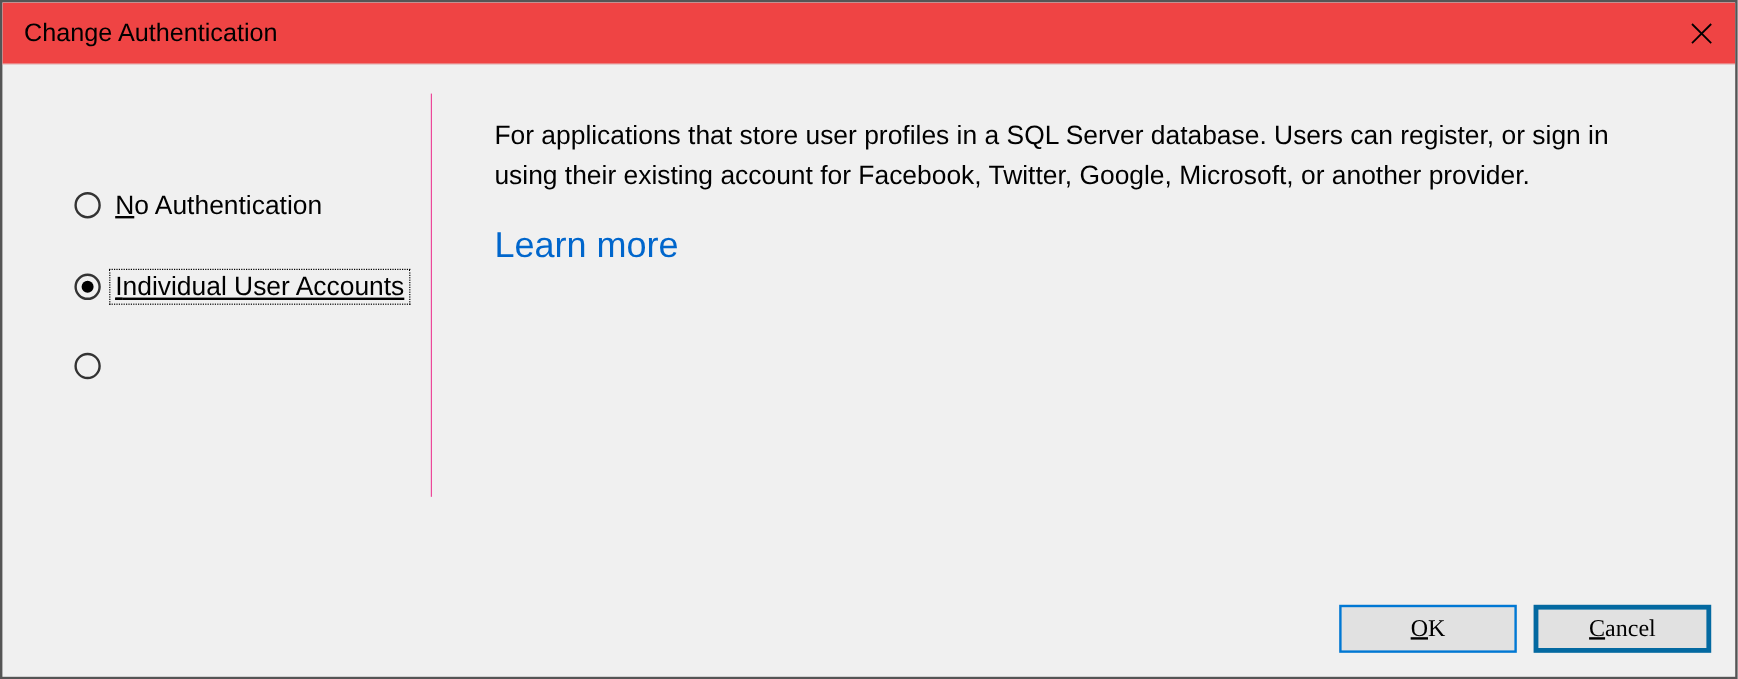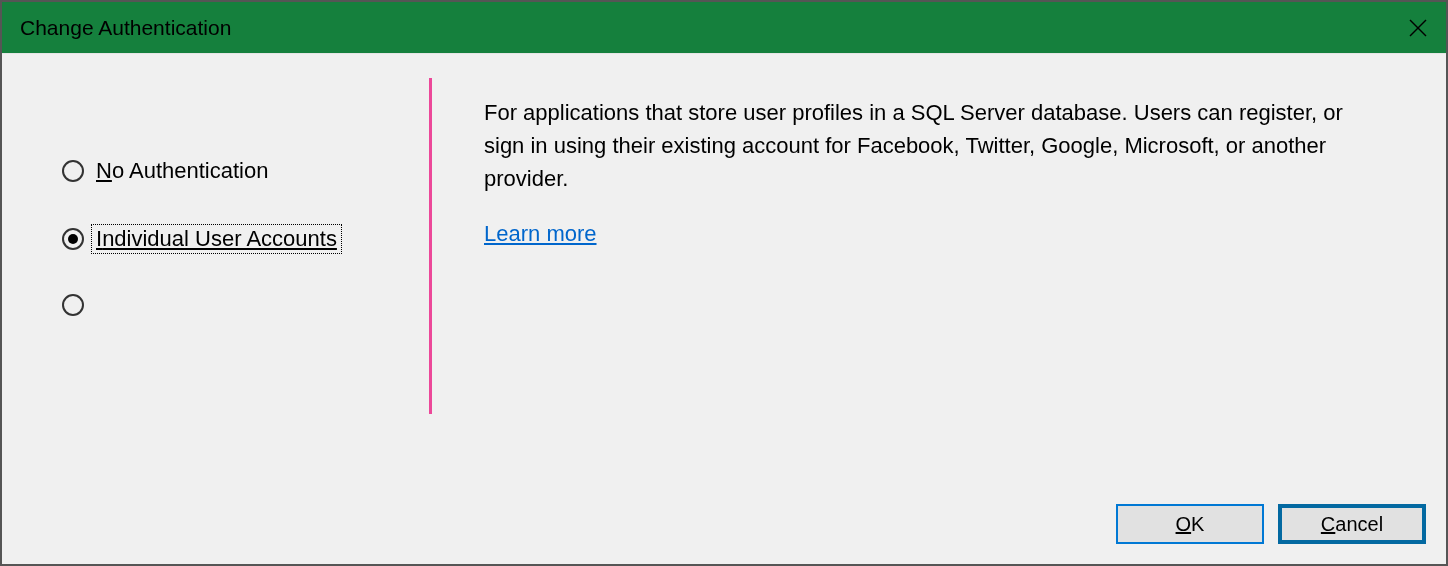--- a/index.html
+++ b/index.html
@@ -6,21 +6,21 @@
     body {
       font-family: "Segoe UI", Arial, sans-serif;
       background: #f0f0f0;
       width: 1448px;
       height: 566px;
       border: 2px solid #555;
       display: flex;
       flex-direction: column;
     }
     .titlebar {
-      background: #15803d;
+      background: #ef4444;
       height: 52px;
       display: flex;
       align-items: center;
       justify-content: space-between;
       padding-left: 18px;
       padding-right: 14px;
       border-bottom: 1px solid #e5e5e5;
     }
     .titlebar-title {
       font-size: 21px;
@@ -34,23 +34,23 @@
       justify-content: center;
       cursor: pointer;
     }
     .close-icon svg { stroke: #000; stroke-width: 1.5; }
     .content {
       flex: 1;
       display: flex;
       padding: 24px 0 0 0;
     }
     .left-panel {
-      width: 430px;
+      width: 358px;
       padding: 80px 48px 0 60px;
-      border-right: 3px solid #ec4899;
+      border-right: 1px solid #ec4899;
       margin-bottom: 90px;
     }
     .radio-group {
       display: flex;
       flex-direction: column;
       gap: 42px;
     }
     .radio-item {
       display: flex;
       align-items: center;
@@ -89,30 +89,30 @@
       flex: 1;
       padding: 18px 83px 0 52px;
     }
     .description {
       font-size: 22px;
       line-height: 1.5;
       color: #000;
       margin-bottom: 26px;
     }
     .learn-more {
-      font-size: 22px;
+      font-size: 30px;
       color: #0066cc;
-      text-decoration: underline;
       cursor: pointer;
     }
     .footer {
       display: flex;
       justify-content: flex-end;
       gap: 14px;
       padding: 0 20px 20px 0;
+      font-family: Liberation Serif, serif;
     }
     .btn {
       min-width: 148px;
       height: 40px;
       font-size: 20px;
       font-family: inherit;
       display: flex;
       align-items: center;
       justify-content: center;
       cursor: pointer;

